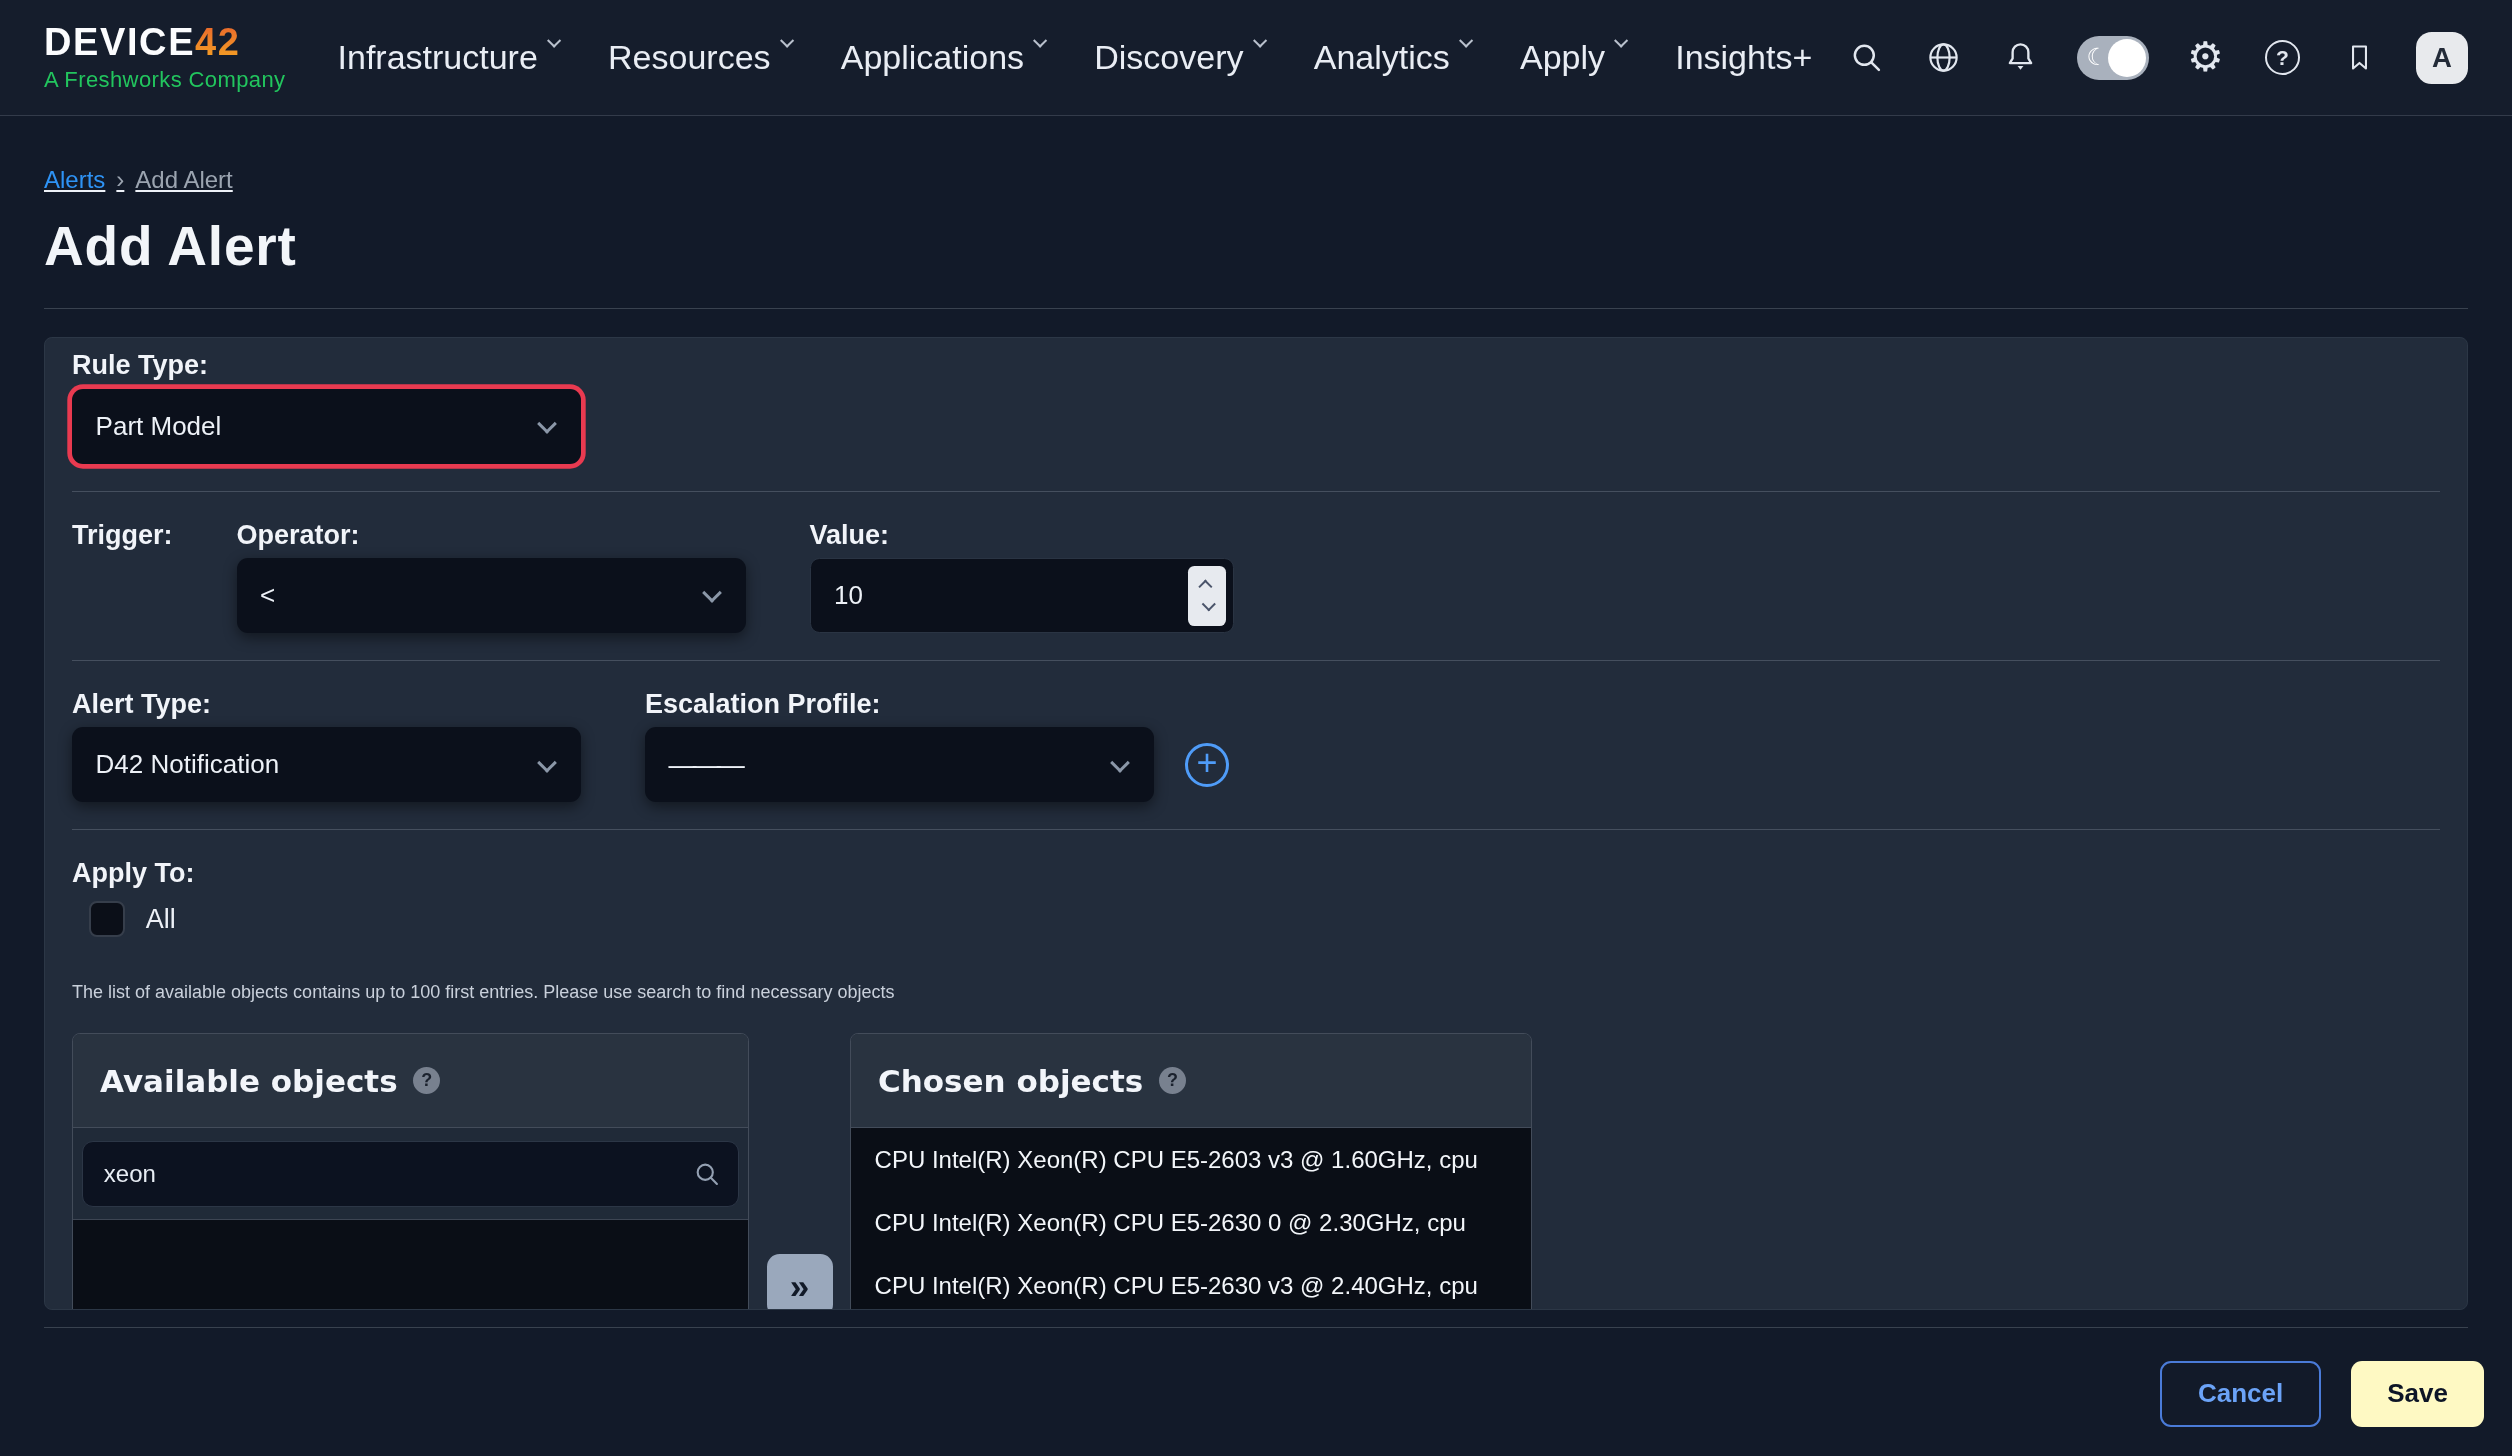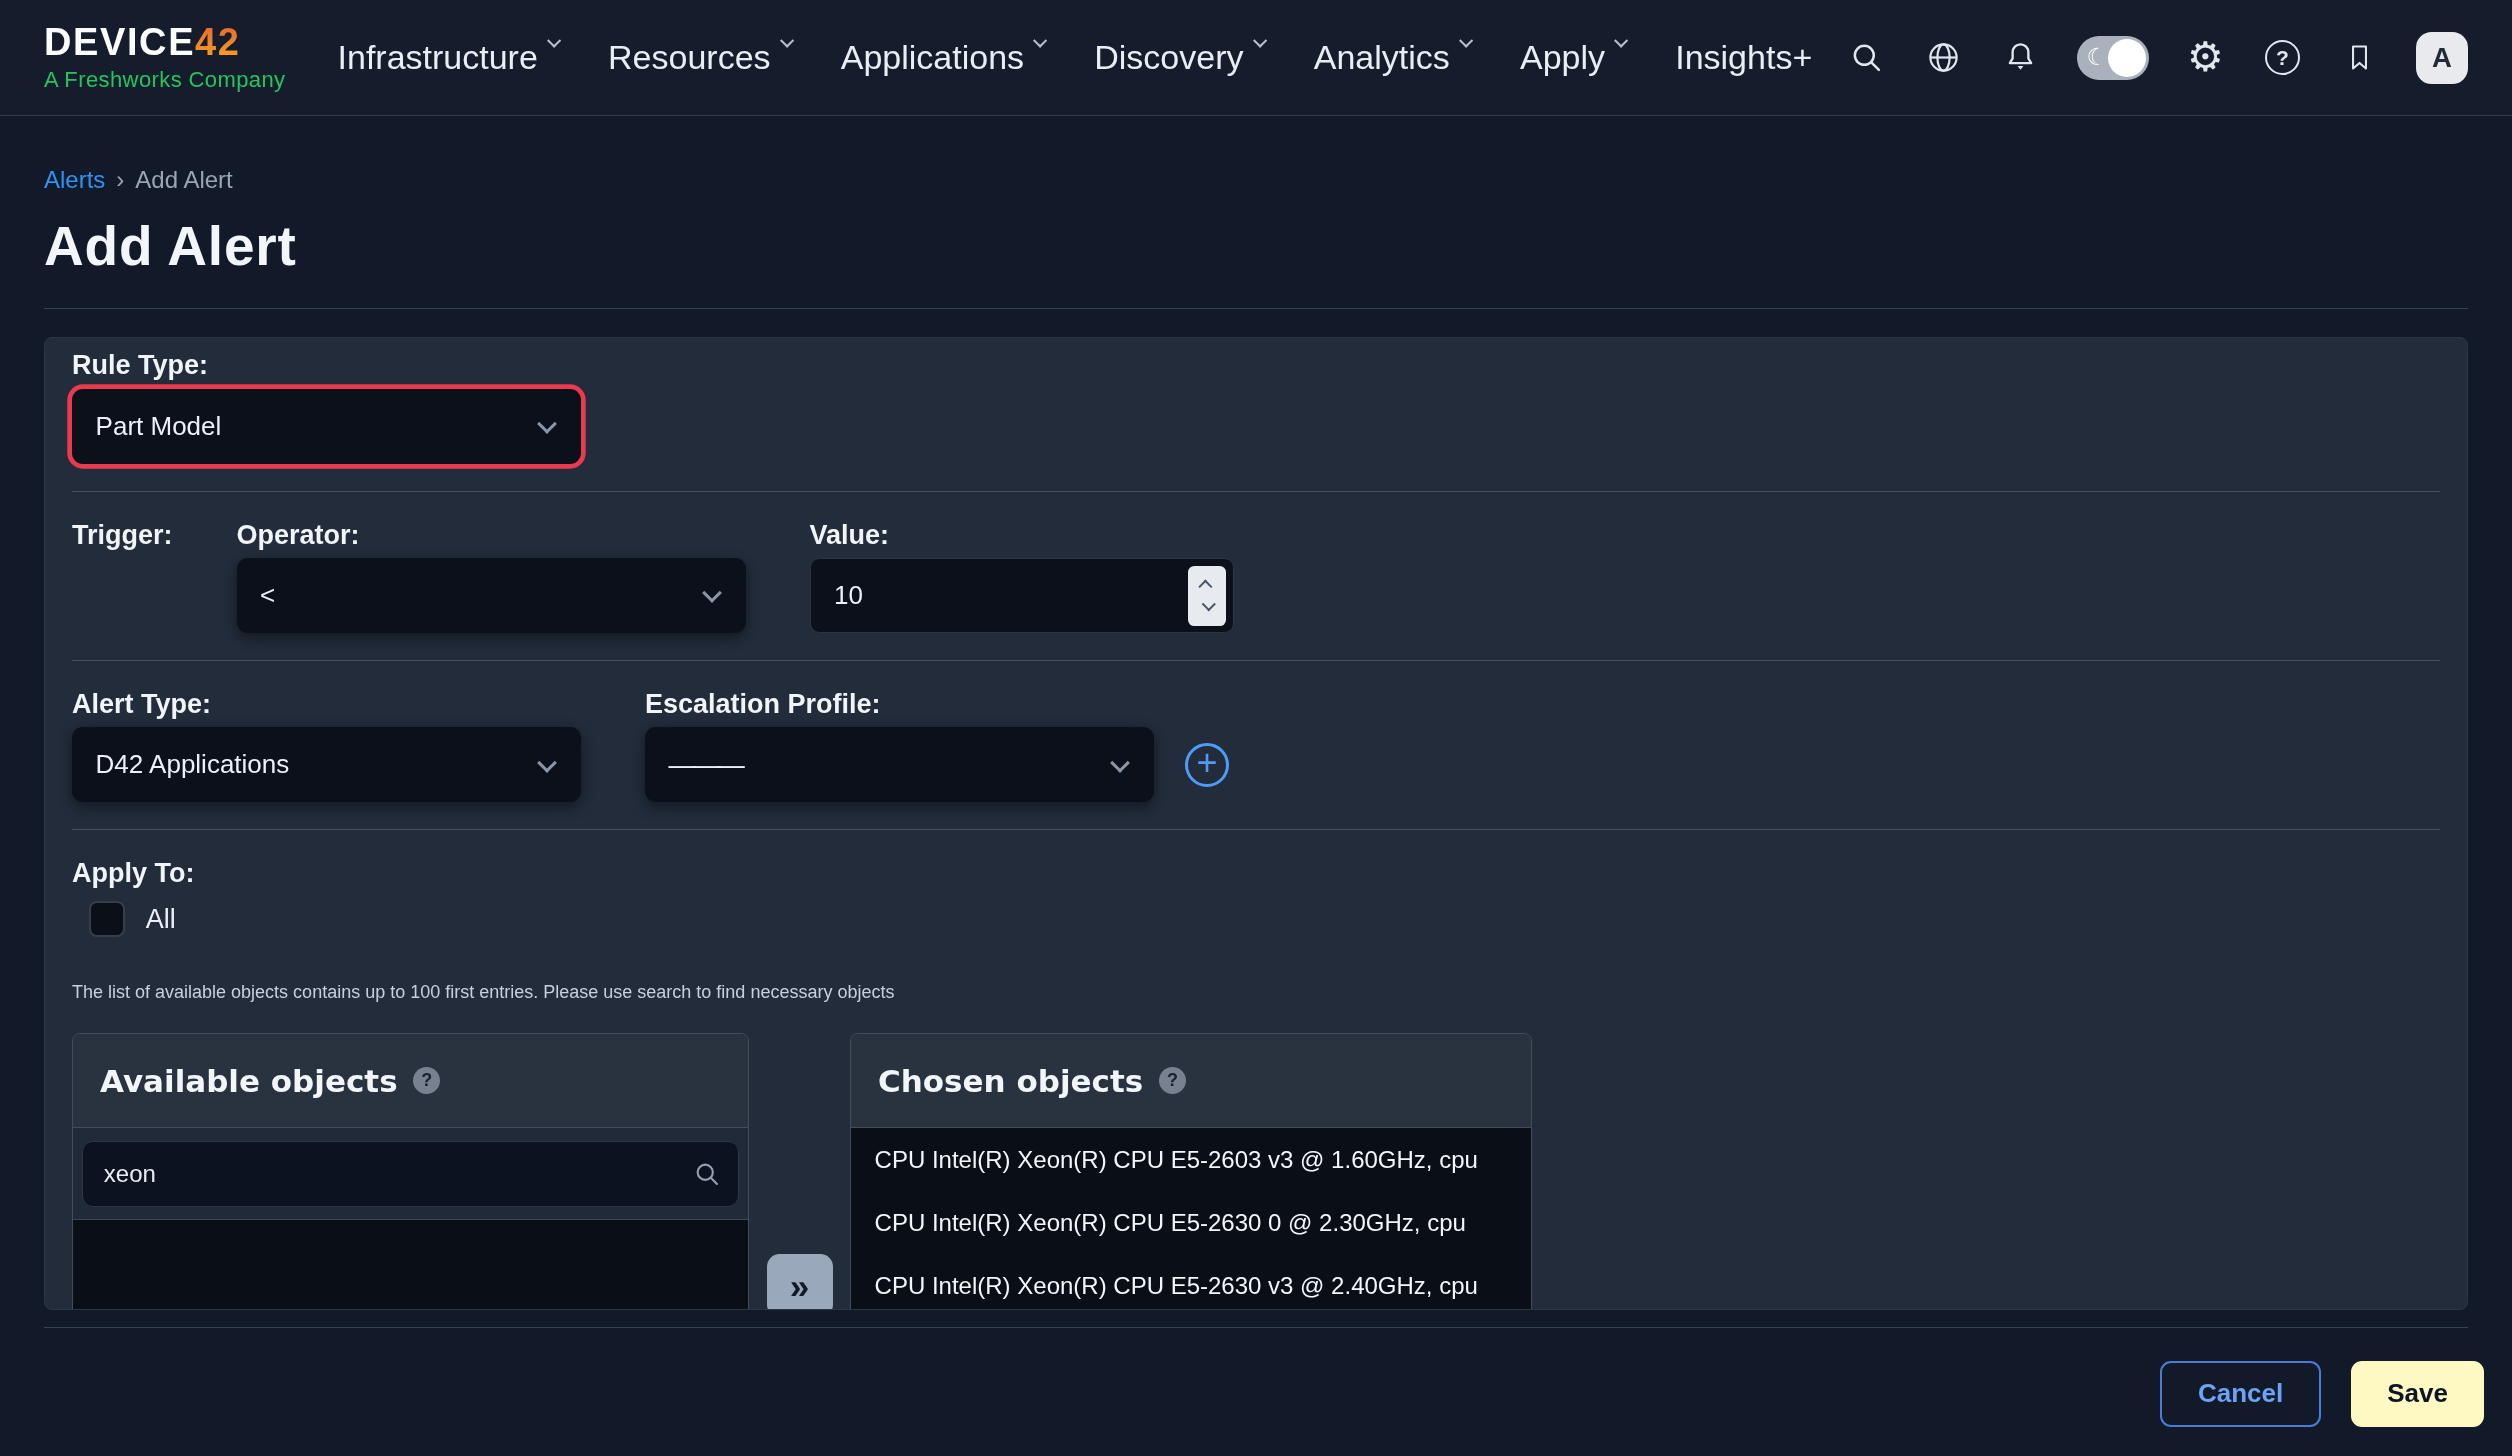--- a/index.html
+++ b/index.html
@@ -33,21 +33,21 @@
     position:relative; cursor:pointer; flex:0 0 auto; }
   .toggle .moon { position:absolute; left:9.4px; top:7px; font-size:23.6px; color:#ffffff;
     font-family:"DejaVu Sans", sans-serif; }
   .toggle .knob { position:absolute; right:3.1px; top:3.1px; width:38px; height:38px;
     background:#ffffff; border-radius:50%; }
   .avatar { width:52px; height:52px; border-radius:15.7px; background:#e8eaed;
     color:#232b38; font-size:27.5px; font-weight:700; display:flex; align-items:center;
     justify-content:center; cursor:pointer; }
 
   
-  .breadcrumb { margin:50px 44px 0; font-size:24px; display:flex; gap:11px; align-items:center; }
+  .breadcrumb { margin:50px 44px 0; font-size:24px; display:flex; gap:11px; align-items:center;text-decoration:underline; }
   .breadcrumb a { color:#2e93f5; text-decoration:none; cursor:pointer; }
   .breadcrumb .sep, .breadcrumb .cur { color:#9ba4b0; }
   .page-title { margin:20.4px 44px 0; font-size:55px; font-weight:800; color:#f2f5f9;
     letter-spacing:0.8px; }
   .page-divider { margin:30px 44px 0; border-top:1.6px solid #39424f; }
 
   
   .card { margin:28px 44px 0; height:973px; background:#222c3b;
     border:0.8px solid #2c3746; border-radius:7.9px; padding:11px 27px 0; overflow:hidden; }
   .section { border-bottom:0.8px solid #454f5e; padding-bottom:27px; }
@@ -243,21 +243,21 @@
           <span class="sp-dn"></span>
         </div>
       </div>
     </div>
   </div>
 
   <div class="section pt cols">
     <div class="field">
       <span class="field-label">Alert Type:</span>
       <div class="select">
-        <span>D42 Applications</span>
+        <span>D42 Notification</span>
         <span class="chev"></span>
       </div>
     </div>
     <div class="field">
       <span class="field-label">Escalation Profile:</span>
       <div class="esc-row">
         <div class="select">
           <span class="dash-val">———</span>
           <span class="chev"></span>
         </div>

